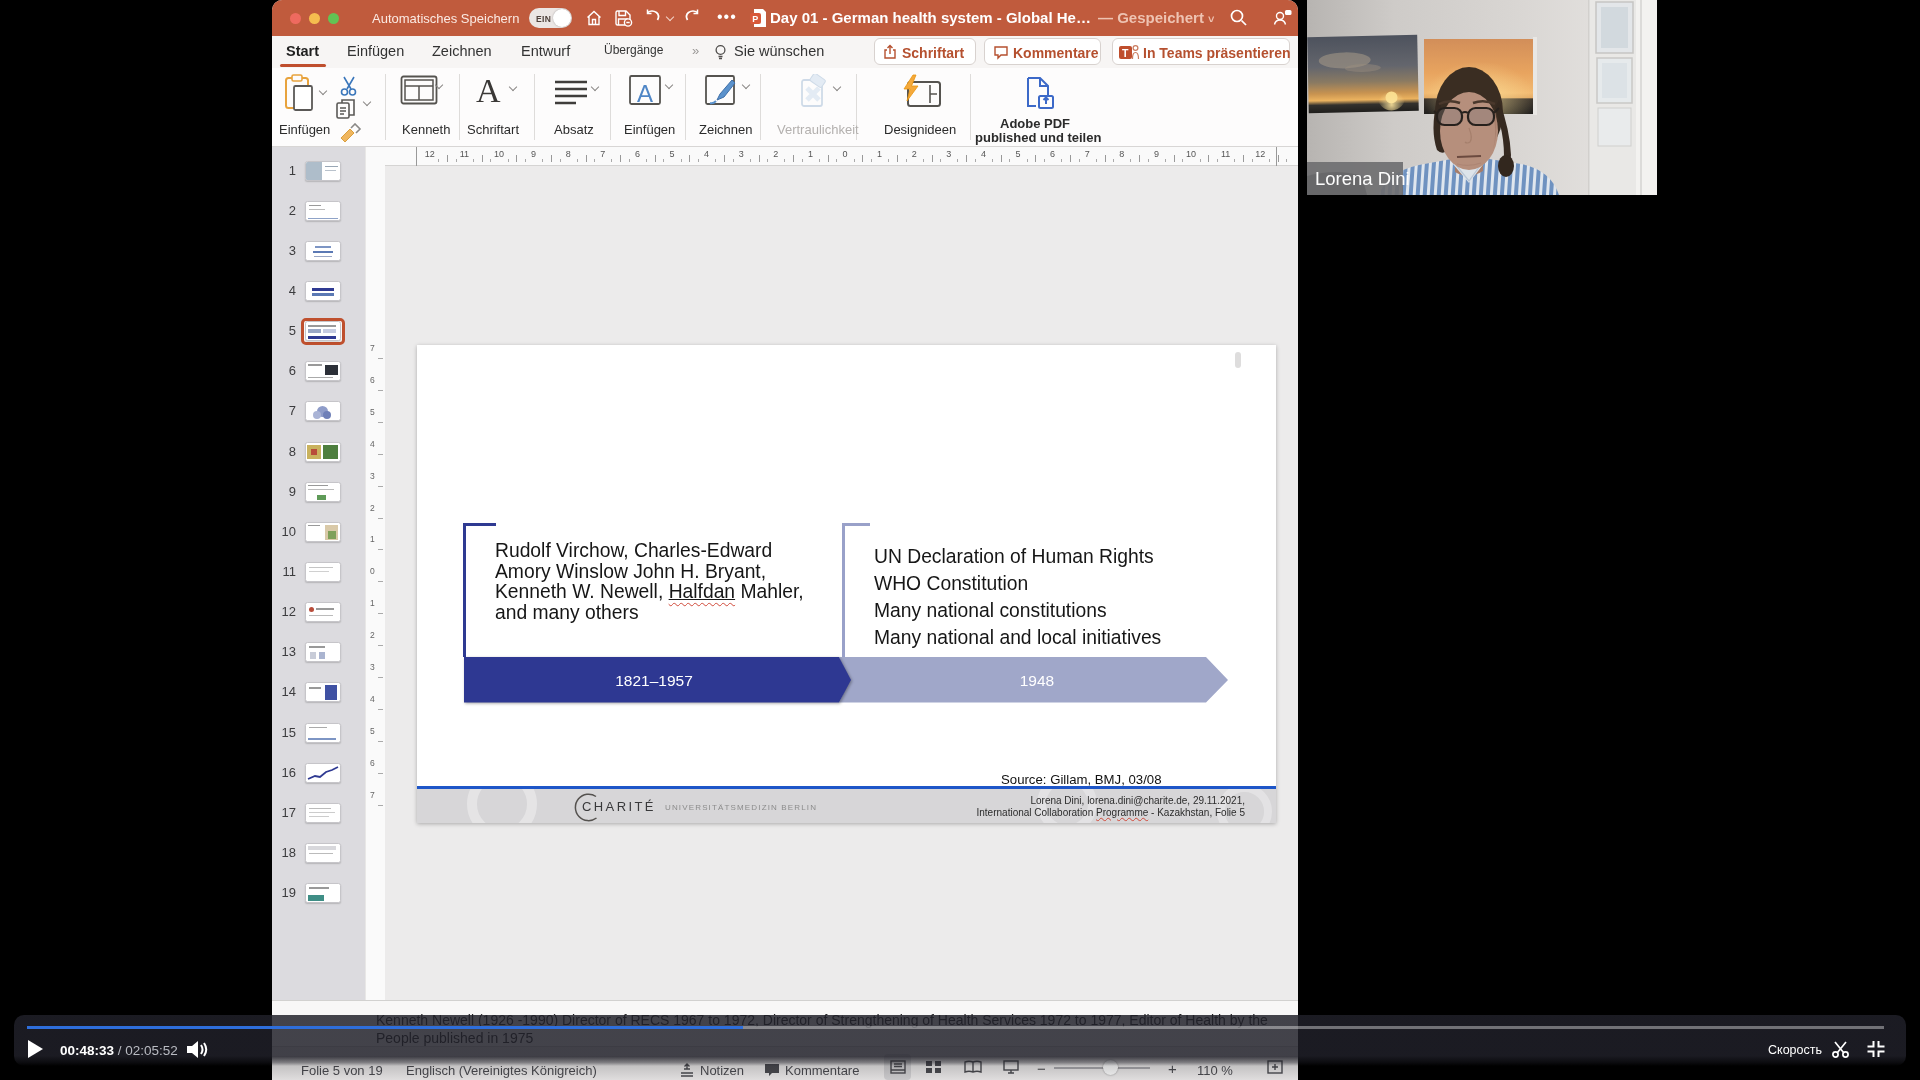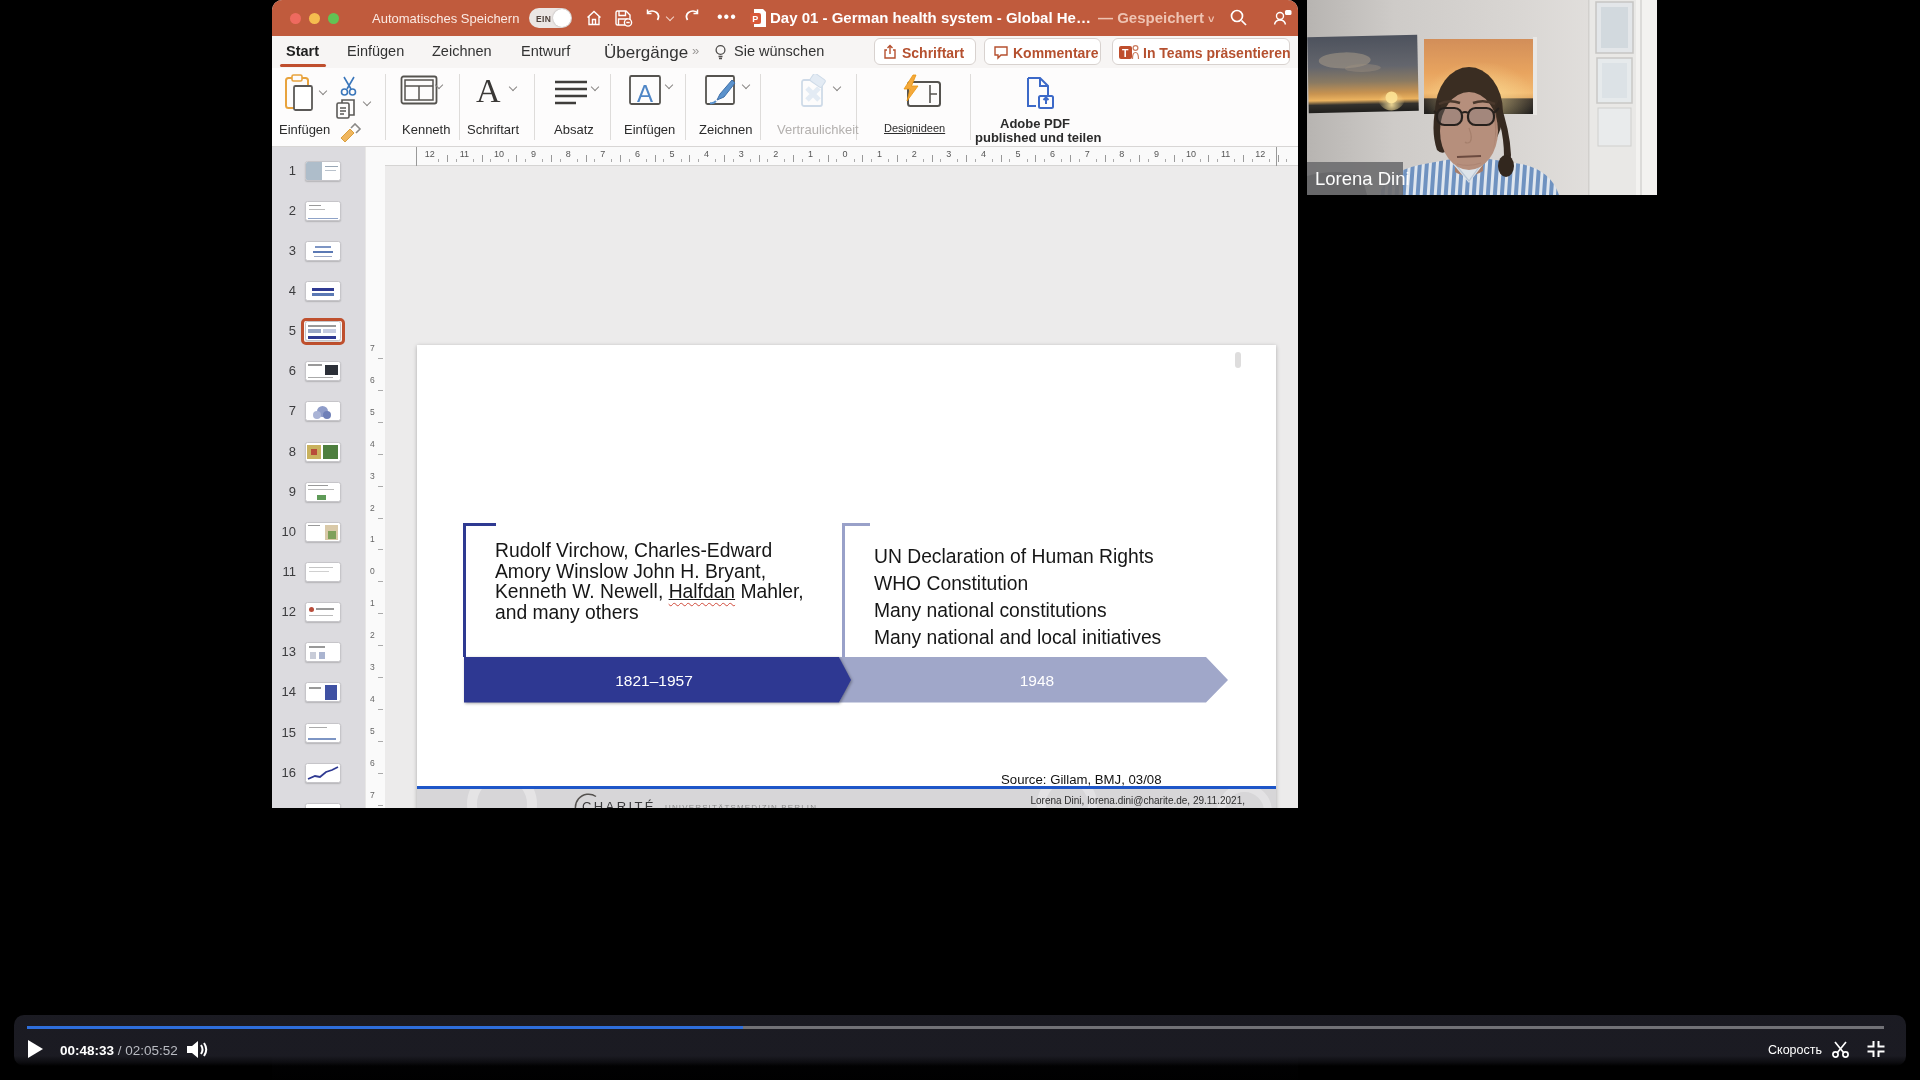--- a/index.html
+++ b/index.html
@@ -7,21 +7,21 @@
     font-family:"Liberation Sans", sans-serif; }
   .abs { position:absolute; }
   .chev { display:inline-block; width:7px; height:7px; }
   .chev:after { content:""; display:block; width:5px; height:5px;
     border-right:1.5px solid #8a8886; border-bottom:1.5px solid #8a8886;
     transform:rotate(45deg); margin-top:-2px; }
 </style>
 </head>
 <body>
 
-<div class="abs" id="win" style="left:272px; top:0; width:1026px; height:808px; background:#fdfcfc; border-radius:10px 10px 0 0; overflow:hidden; filter:blur(0.4px);">
+<div class="abs" id="win" style="left:272px; top:0; width:1026px; height:1080px; background:#fdfcfc; border-radius:10px 10px 0 0; overflow:hidden; filter:blur(0.4px);">
 
   <div class="abs" style="left:0; top:0; width:1026px; height:36px; background:#c05b3d;">
     <div class="abs" style="left:18px; top:13px; width:11px; height:11px; border-radius:50%; background:#ee6a5f;"></div>
     <div class="abs" style="left:37px; top:13px; width:11px; height:11px; border-radius:50%; background:#f5bd4f;"></div>
     <div class="abs" style="left:56px; top:13px; width:11px; height:11px; border-radius:50%; background:#62c354;"></div>
     <div class="abs" style="left:100px; top:11px; font-size:13px; color:#fbeae3;">Automatisches Speichern</div>
 
     <div class="abs" style="left:257px; top:8px; width:43px; height:20px; border-radius:10px; background:#ebe6e4;">
       <div class="abs" style="left:7px; top:6px; font-size:8.5px; font-weight:bold; color:#4e413b; letter-spacing:.3px;">EIN</div>
       <div class="abs" style="left:24px; top:1px; width:18px; height:18px; border-radius:50%; background:#fff; box-shadow:0 0 2px rgba(0,0,0,.3);"></div>
@@ -66,21 +66,21 @@
       <rect x="13" y="2" width="6.5" height="5" rx="1.5" fill="#fff" stroke="none"></rect>
     </svg>
   </div>
 
   <div class="abs" style="left:0; top:36px; width:1026px; height:32px; background:#f7f5f4;">
     <div class="abs" style="left:14px; top:7px; font-size:14.5px; font-weight:bold; color:#1f1f1f;">Start</div>
     <div class="abs" style="left:8px; top:28px; width:46px; height:3px; background:#bf4e2d; border-radius:2px;"></div>
     <div class="abs" style="left:75px; top:7px; font-size:14.5px; color:#333;">Einfügen</div>
     <div class="abs" style="left:160px; top:7px; font-size:14.5px; color:#333;">Zeichnen</div>
     <div class="abs" style="left:249px; top:7px; font-size:14.5px; color:#333;">Entwurf</div>
-    <div class="abs" style="left:332px; top:7px; font-size:17px; color:#333;">Übergänge</div>
+    <div class="abs" style="left:332px; top:7px; font-size:12px; color:#333;">Übergänge</div>
     <div class="abs" style="left:420px; top:7px; font-size:13px; color:#9a9896;">»</div>
     <svg class="abs" style="left:441px; top:8px;" width="15" height="17" viewBox="0 0 15 17" fill="none" stroke="#4f4d4b" stroke-width="1.3">
       <circle cx="7.5" cy="6" r="4.4"></circle>
         <path d="M5.5 12.5 H9.5 M6 14.5 H9"></path>
     </svg>
     <div class="abs" style="left:462px; top:7px; font-size:14.5px; color:#333;">Sie wünschen</div>
 
     <div class="abs" style="left:602px; top:2px; width:102px; height:27px; background:#fff; border:1px solid #d8d2cf; border-radius:6px;"></div>
     <svg class="abs" style="left:610px; top:8px;" width="16" height="16" viewBox="0 0 16 16" fill="none" stroke="#b5502f" stroke-width="1.4">
       <path d="M5 6 H3 V14 H13 V6 H11"></path>
@@ -175,21 +175,21 @@
       <path d="M10 14 L22 26 M22 14 L10 26" stroke="#cfdeee" stroke-width="5"></path>
     </svg>
     <div class="abs chev" style="left:562px; top:18px;"></div>
     <div class="abs" style="left:505px; top:54px; font-size:13px; color:#b3b0ae;">Vertraulichkeit</div>
 
     <svg class="abs" style="left:628px; top:6px;" width="42" height="38" viewBox="0 0 42 38">
       <rect x="8" y="8" width="32" height="24" rx="2.5" fill="none" stroke="#55534f" stroke-width="2"></rect>
       <path d="M30 11 V29 M30 20 H37" stroke="#55534f" stroke-width="1.6"></path>
       <path d="M13 1 L4 15 H10 L7 27 L18 12 H11.5 L16 1 Z" fill="#f5a93b" stroke="#e8950f" stroke-width="0.8"></path>
     </svg>
-    <div class="abs" style="left:612px; top:54px; font-size:11px; color:#2b2b2b;text-decoration:underline;">Designideen</div>
+    <div class="abs" style="left:612px; top:54px; font-size:13px; color:#2b2b2b;">Designideen</div>
 
     <svg class="abs" style="left:748px; top:4px;" width="36" height="40" viewBox="0 0 36 40" fill="none" stroke="#3c69c8" stroke-width="2">
       <path d="M8 6 H20 L28 14 V25 M28 14 H20 V6"></path>
       <path d="M8 6 V34 H16"></path>
       <rect x="19" y="24" width="14" height="12" rx="1.5"></rect>
       <path d="M26 32 V25.5 M23.5 28 L26 25.5 L28.5 28"></path>
     </svg>
     <div class="abs" style="left:728px; top:48px; font-size:13px; font-weight:bold; color:#2b2b2b;">Adobe PDF</div>
     <div class="abs" style="left:703px; top:62px; font-size:13px; font-weight:bold; color:#2b2b2b;">published und teilen</div>
   </div>

